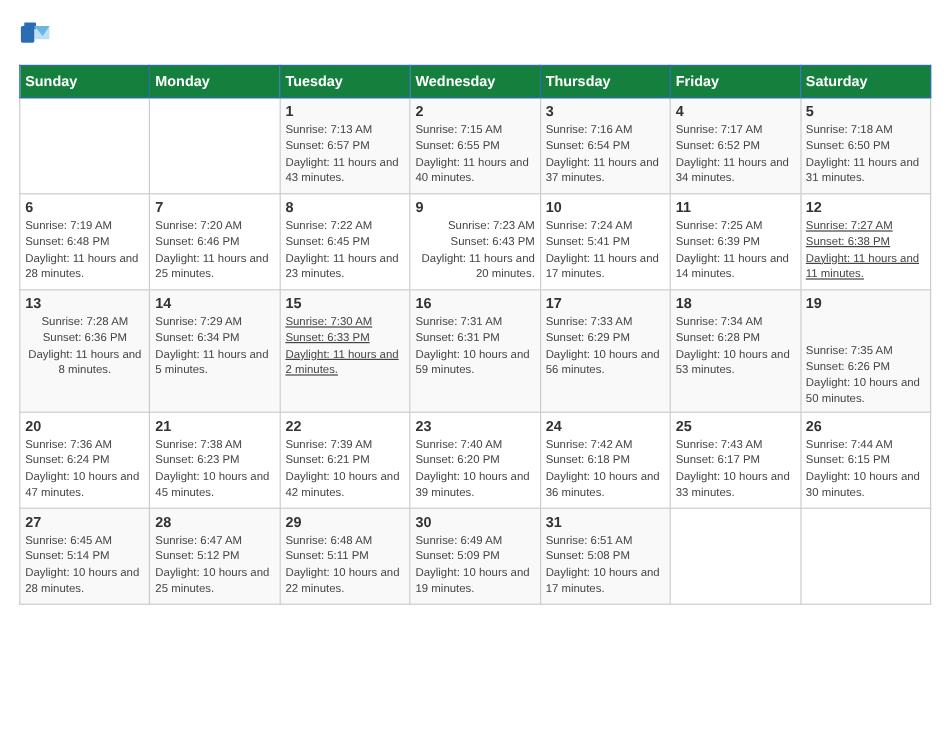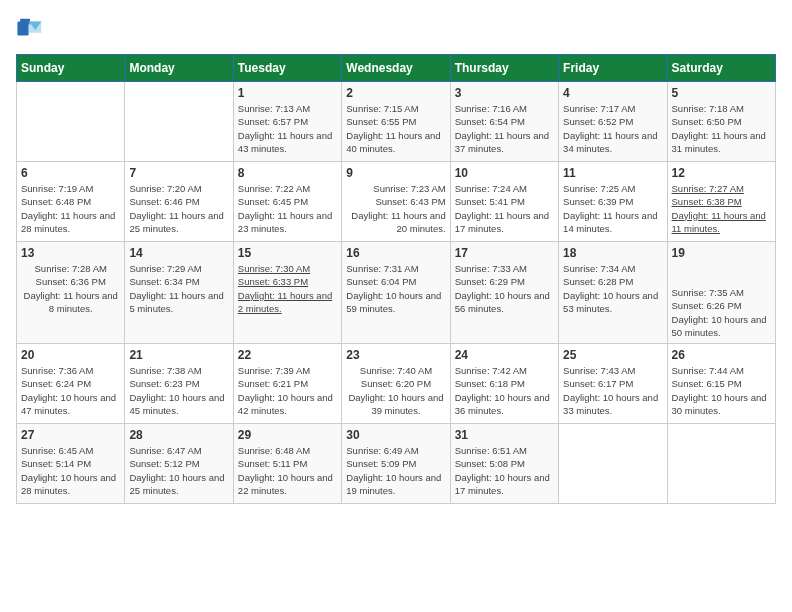--- a/index.html
+++ b/index.html
@@ -216,21 +216,21 @@
         </td>
         <td>
           <span class="day-number">15</span>
           <div class="cell-text" style="white-space: pre-line; text-decoration: underline;">Sunrise: 7:30 AM
 Sunset: 6:33 PM
 Daylight: 11 hours and 2 minutes.</div>
         </td>
         <td>
           <span class="day-number">16</span>
           <div class="cell-text" style="white-space: pre-line;">Sunrise: 7:31 AM
-Sunset: 6:04 PM
+Sunset: 6:31 PM
 Daylight: 10 hours and 59 minutes.</div>
         </td>
         <td>
           <span class="day-number">17</span>
           <div class="cell-text" style="white-space: pre-line;">Sunrise: 7:33 AM
 Sunset: 6:29 PM
 Daylight: 10 hours and 56 minutes.</div>
         </td>
         <td>
           <span class="day-number">18</span>
@@ -259,21 +259,21 @@
 Daylight: 10 hours and 45 minutes.</div>
         </td>
         <td>
           <span class="day-number">22</span>
           <div class="cell-text" style="white-space: pre-line;">Sunrise: 7:39 AM
 Sunset: 6:21 PM
 Daylight: 10 hours and 42 minutes.</div>
         </td>
         <td>
           <span class="day-number">23</span>
-          <div class="cell-text" style="white-space: pre-line; text-align: center;">Sunrise: 7:40 AM
+          <div class="cell-text" style="white-space: pre-line;">Sunrise: 7:40 AM
 Sunset: 6:20 PM
 Daylight: 10 hours and 39 minutes.</div>
         </td>
         <td>
           <span class="day-number">24</span>
           <div class="cell-text" style="white-space: pre-line;">Sunrise: 7:42 AM
 Sunset: 6:18 PM
 Daylight: 10 hours and 36 minutes.</div>
         </td>
         <td>

